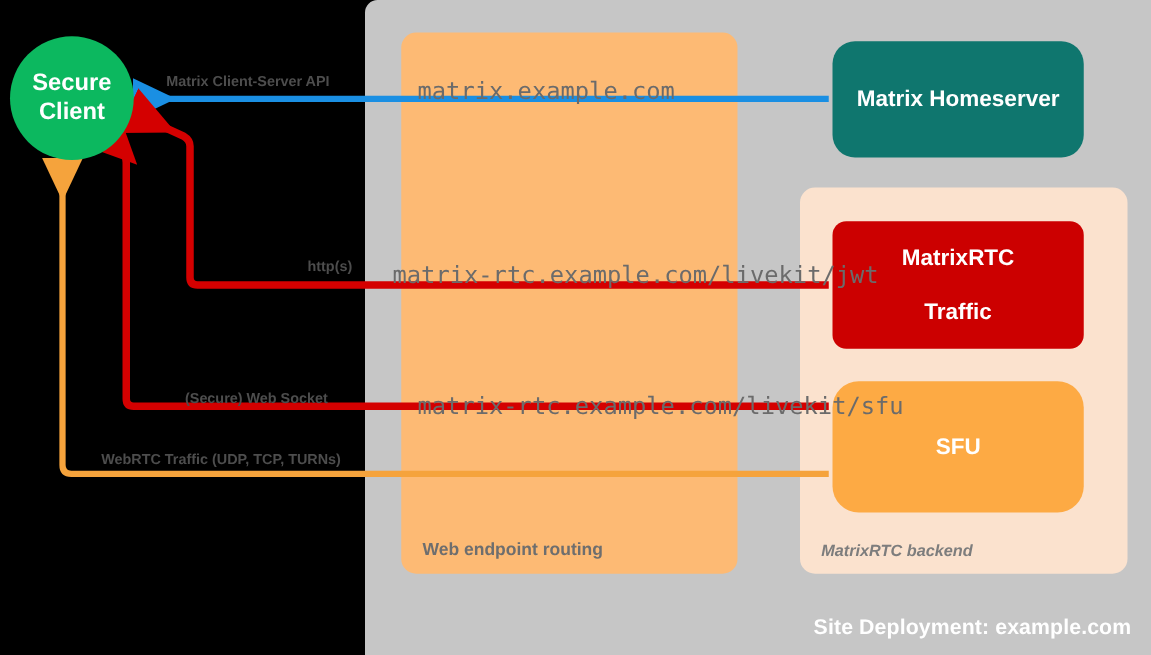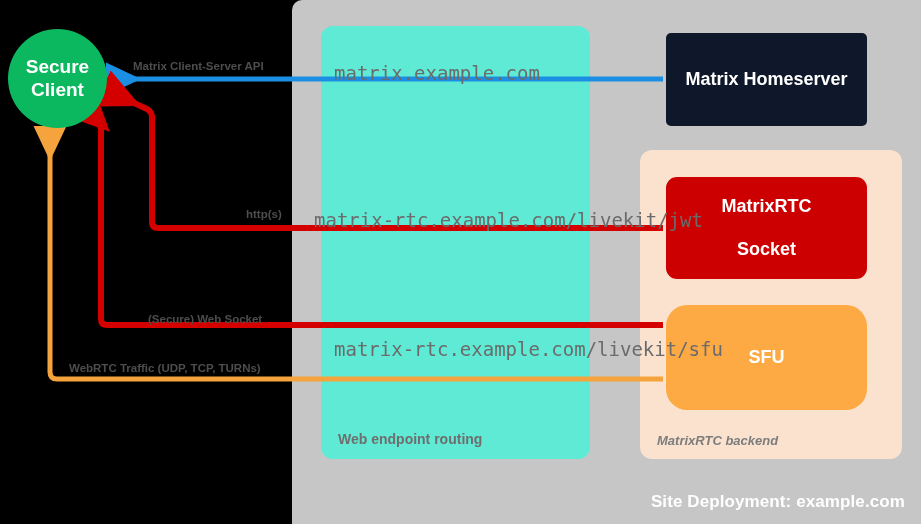--- a/index.html
+++ b/index.html
@@ -21,21 +21,21 @@
     border-bottom-left-radius:0px;
   }
   #site-label{
     position:absolute;right:16px;bottom:12px;
     color:#ffffff;font-size:17px;font-weight:bold;
     letter-spacing:0.1px;white-space:nowrap;text-align:center;
   }
 
   #routing-panel{
     left:321px;top:26px;width:269px;height:433px;
-    background:#5eead4;border-radius:12px;
+    background:#fdba74;border-radius:12px;
   }
   #routing-label{
     position:absolute;left:17px;bottom:12px;
     color:#6e6e6e;font-size:14px;font-weight:bold;white-space:nowrap;
   }
 
   #backend-panel{
     left:640px;top:150px;width:262px;height:309px;
     background:#fbe2ce;border-radius:12px;
   }
@@ -47,22 +47,22 @@
   
   .node{position:absolute;box-sizing:border-box;display:flex;
         align-items:center;justify-content:center;text-align:center;
         color:#ffffff;font-weight:bold;line-height:1.18;}
 
   #matrix-client{
     left:8px;top:29px;width:99px;height:99px;border-radius:50%;
     background:#0cb85f;font-size:19px;
   }
   #homeserver{
-    left:666px;top:33px;width:201px;height:93px;border-radius:5px;
-    background:#0f172a;font-size:18px;
+    left:666px;top:33px;width:201px;height:93px;border-radius:18px;
+    background:#0f766e;font-size:18px;
   }
   #auth-service{
     left:666px;top:177px;width:201px;height:102px;border-radius:11px;
     background:#cc0000;font-size:18px;
   }
   #sfu{
     left:666px;top:305px;width:201px;height:105px;border-radius:21px;
     background:#fdaa44;font-size:18px;
   }
 
@@ -71,25 +71,25 @@
 
   
   .lbl{position:absolute;white-space:nowrap;}
   .proto{color:#4d4d4d;font-size:11.5px;font-weight:bold;}
   .endpoint{color:#6b6b6b;font-size:19px;
             font-family:"DejaVu Sans Mono", monospace;}
 
   #lbl-csapi{left:133px;top:60px;}
   #lbl-https{left:234px;top:208px;padding-left:12px;}
   #lbl-ws{left:148px;top:313px;}
-  #lbl-webrtc{left:69px;top:362px;}
+  #lbl-webrtc{left:81px;top:362px;}
 
   #ep-matrix{left:334px;top:62px;}
   #ep-jwt{left:314px;top:209px;}
-  #ep-sfu{left:334px;top:314px;margin-top:24px;}
+  #ep-sfu{left:334px;top:314px;}
 </style>
 </head>
 <body>
 
 <div id="stage">
 
   <div class="panel" id="site-panel">
     <div id="site-label">Site Deployment: example.com</div>
   </div>
 
@@ -139,21 +139,21 @@
   </div>
 
   <div class="node" id="homeserver">
     <span>Matrix Homeserver</span>
   </div>
 
   <div class="node" id="auth-service">
     <span>
       <span>MatrixRTC</span><br>
       <br>
-      <span>Socket</span>
+      <span>Traffic</span>
     </span>
   </div>
 
   <div class="node" id="sfu">
     <span>SFU</span>
   </div>
 
   <div class="lbl proto" id="lbl-csapi">Matrix Client-Server API</div>
   <div class="lbl proto" id="lbl-https">http(s)</div>
   <div class="lbl proto" id="lbl-ws">(Secure) Web Socket</div>

